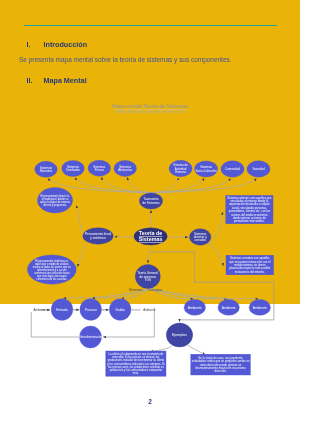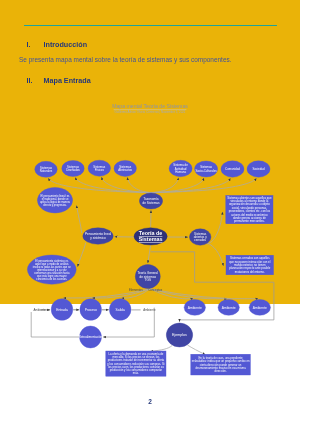--- a/index.html
+++ b/index.html
@@ -25,21 +25,21 @@
 <div class="page">
   <div class="rule"></div>
 
   <div class="sec sec-1">
     <span class="rn">I.</span><span>Introducción</span>
   </div>
 
   <div class="para">Se presenta mapa mental sobre la teoría de sistemas y sus componentes.</div>
 
   <div class="sec sec-2">
-    <span class="rn">II.</span><span>Mapa Entrada</span>
+    <span class="rn">II.</span><span>Mapa Mental</span>
   </div>
 
   <svg class="mapsvg" width="300" height="425" viewBox="0 0 300 425">
     <defs>
       <marker id="ah" viewBox="0 0 10 10" refX="9" refY="5" markerWidth="4" markerHeight="4" orient="auto-start-reverse">
         <path d="M 0 1 L 10 5 L 0 9 z" fill="#3a3a3a"></path>
       </marker>
       <marker id="ahd" viewBox="0 0 10 10" refX="5" refY="5" markerWidth="3.2" markerHeight="3.2" orient="auto">
         <circle cx="5" cy="5" r="4" fill="#3a3a3a"></circle>
       </marker>

